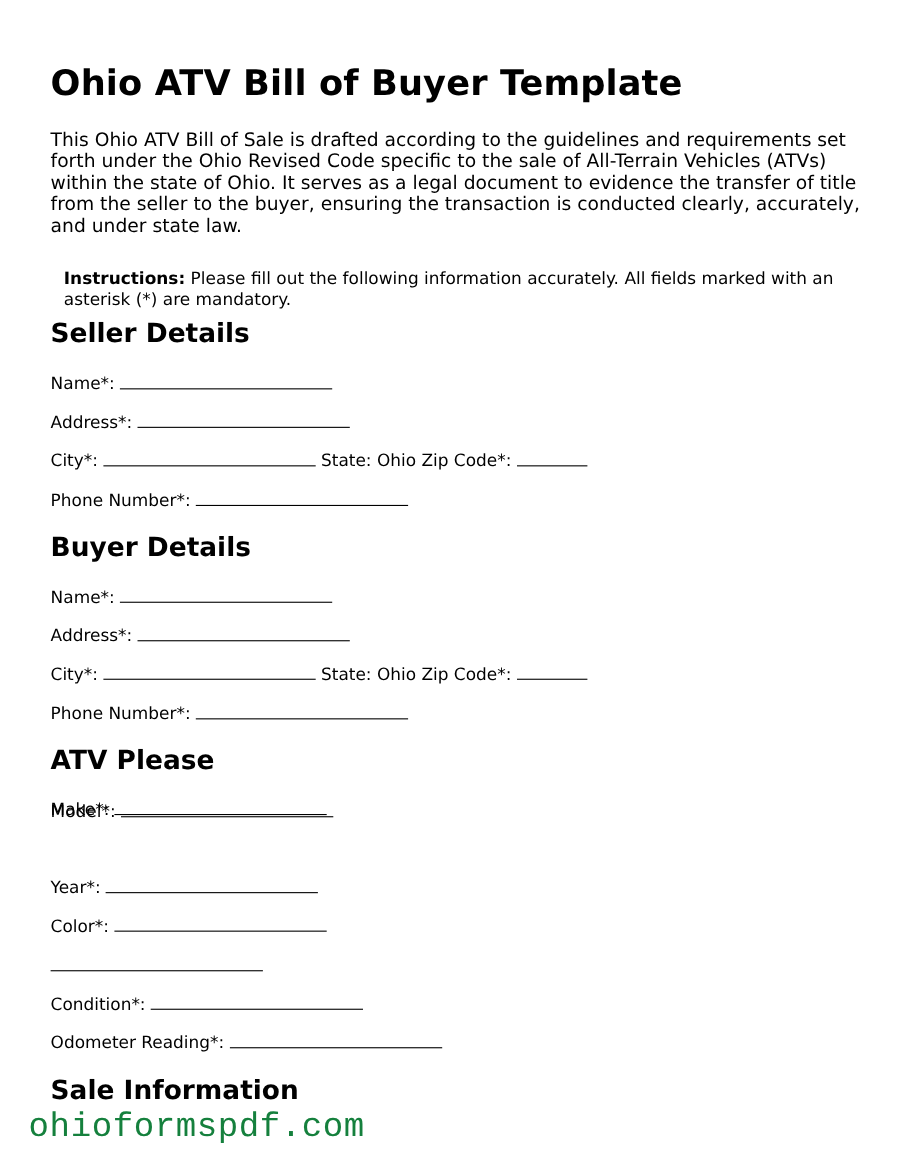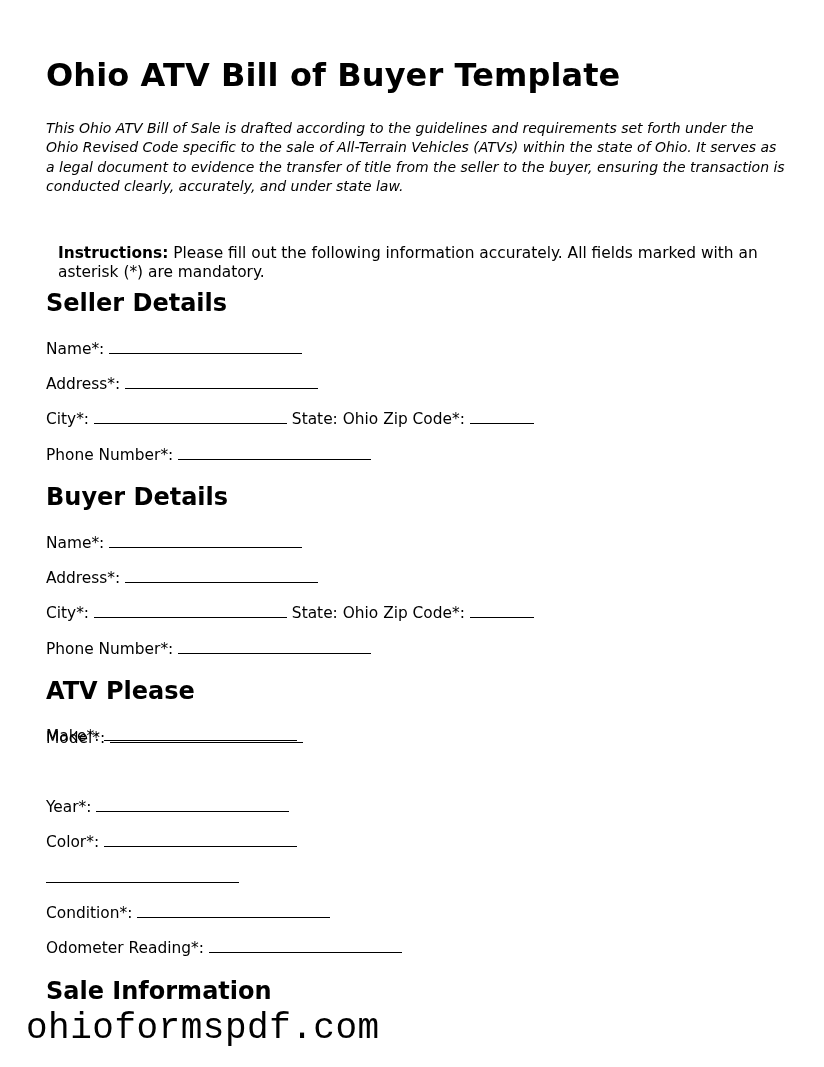--- a/index.html
+++ b/index.html
@@ -1,27 +1,27 @@
 <!DOCTYPE html>
 <html><head>
 <meta charset="utf-8">
 <style>
   html, body { margin: 0; padding: 0; background: #ffffff; }
   body { width: 824px; height: 1067px; overflow: hidden; position: relative; color: #000; font-family: "DejaVu Sans", sans-serif; }
   .page { position: absolute; left: 46px; top: 0; width: 740px; }
   h1 { position: absolute; top: 56px; left: 0; margin: 0; font-size: 32px; font-weight: bold; white-space: nowrap; letter-spacing: 0.1px; }
-  .intro { position: absolute; top: 119px; left: 0; width: 740px; margin: 0; font-size: 14px; line-height: 19.4px; font-style: italic; }
+  .intro { position: absolute; top: 119px; left: 0; width: 740px; margin: 0; font-size: 17px; line-height: 19.4px; }
   .instr { position: absolute; top: 232px; left: 0; width: 740px; margin: 12px; font-size: 15.4px; line-height: 19.4px; }
   .instr b { font-weight: bold; }
   h2 { position: absolute; left: 0; margin: 0; font-size: 24px; font-weight: bold; white-space: nowrap; }
   .field { position: absolute; left: 0; font-size: 15.4px; white-space: nowrap; line-height: 20px; }
   .blank { display: inline-block; border-bottom: 1px solid #000; height: 14px; vertical-align: baseline; }
   .blank.long { width: 193px; }
   .blank.short { width: 64px; }
-  .watermark { position: absolute; left: 26px; top: 1008px; font-family: "Liberation Mono", "DejaVu Sans Mono", monospace; font-size: 36px; color: #000000; letter-spacing: 0.5px; white-space: nowrap; }
+  .watermark { position: absolute; left: 26px; top: 1008px; font-family: "Liberation Mono", "DejaVu Sans Mono", monospace; font-size: 31px; color: #15803d; letter-spacing: 0.5px; white-space: nowrap; }
 </style>
 </head>
 <body>
 
 <div class="page">
   <h1>Ohio ATV Bill of Buyer Template</h1>
   <p class="intro">This Ohio ATV Bill of Sale is drafted according to the guidelines and requirements set forth under the Ohio Revised Code specific to the sale of All-Terrain Vehicles (ATVs) within the state of Ohio. It serves as a legal document to evidence the transfer of title from the seller to the buyer, ensuring the transaction is conducted clearly, accurately, and under state law.</p>
   <p class="instr"><b>Instructions:</b><span> Please fill out the following information accurately. All fields marked with an asterisk (*) are mandatory.</span></p>
 
   <h2 style="top:289px">Seller Details</h2>

